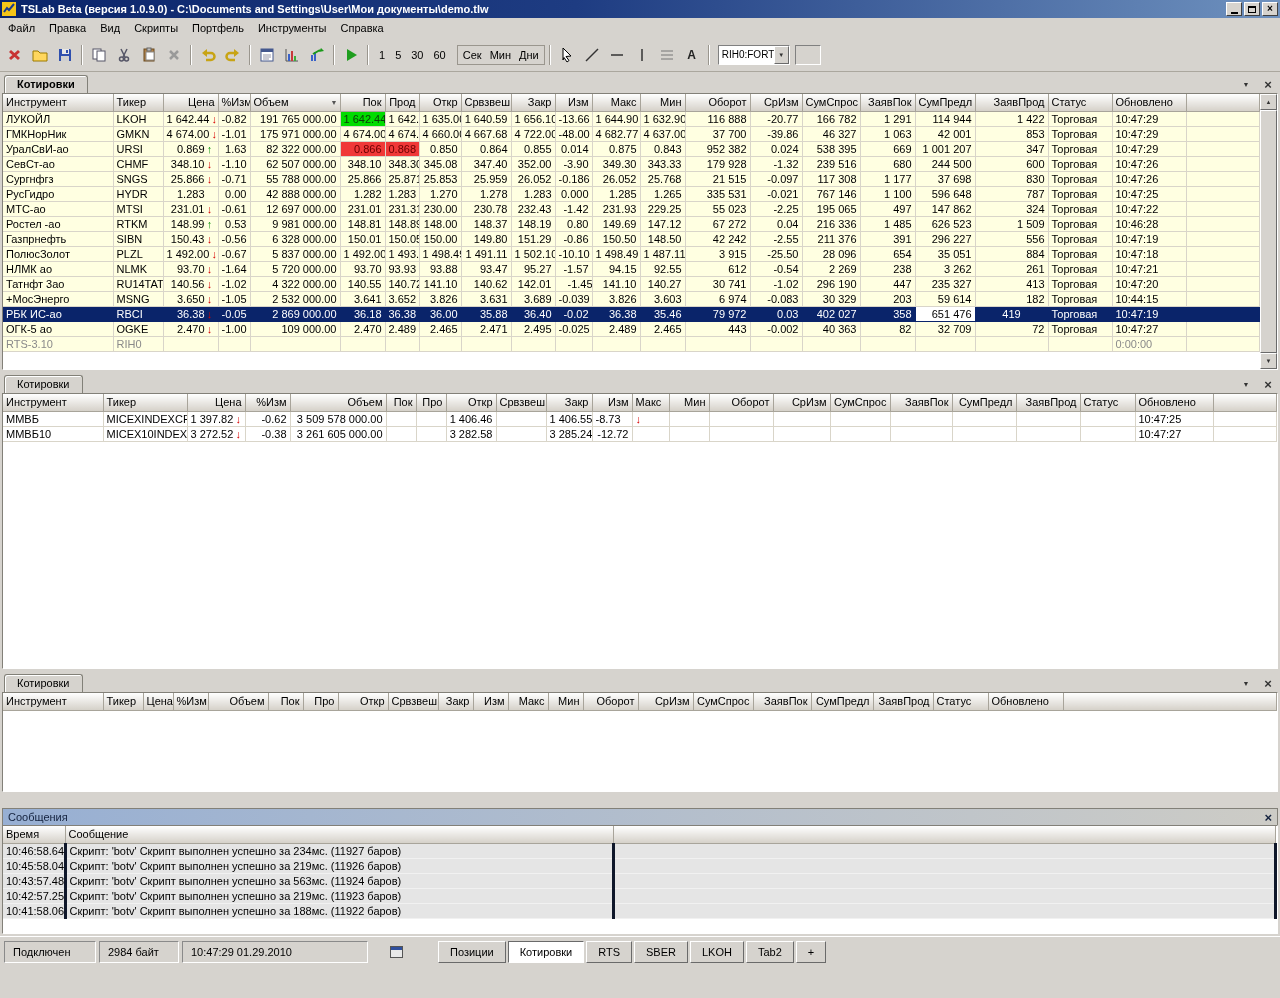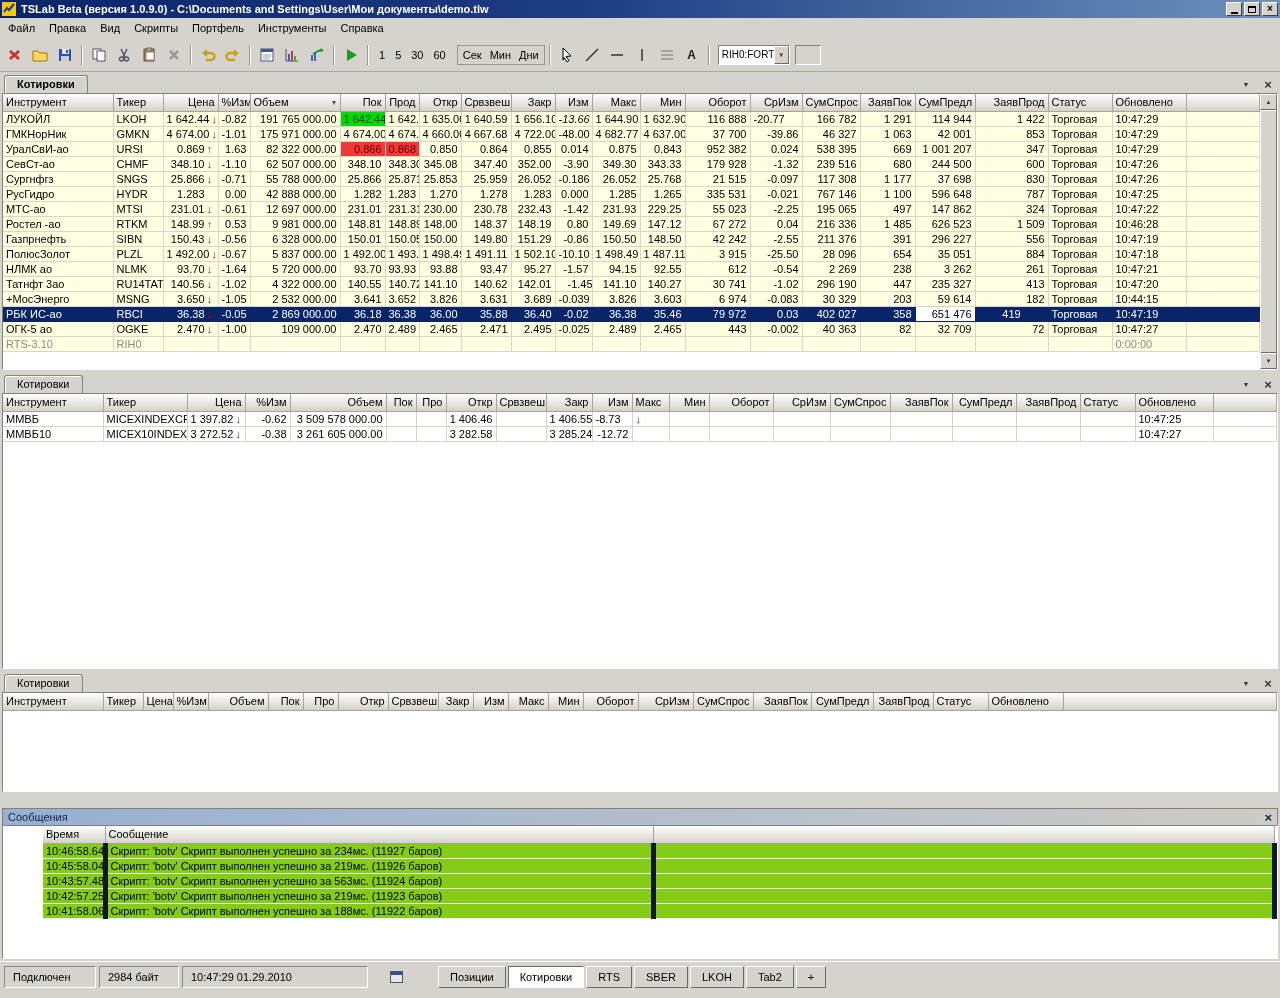--- a/index.html
+++ b/index.html
@@ -78,21 +78,21 @@
   table.grid { border-collapse:collapse; table-layout:fixed; width:100%; }
   .grid th, .grid td { white-space:nowrap; overflow:hidden; padding:0 3px; }
   .grid thead th {
     height:17px; font-weight:normal; text-align:left; position:relative;
     background:linear-gradient(#FFFFFF,#D5D1C9);
     border-right:1px solid #A8A49A; border-bottom:1px solid #A8A49A;
   }
   .grid tbody td { height:15px; border-right:1px solid #D9D5C9; border-bottom:1px solid #D9D5C9; }
   .cream tbody td { background:#FFFFE1; }
   .white tbody td { background:#FFF; }
-  .msg tbody td { background:#84cc16; border-right:5px solid #0f172a; border-bottom:1px solid #F1F1F1; }
+  .msg tbody td { background:#e5e5e5; border-right:3px solid #0f172a; border-bottom:1px solid #F1F1F1; }
   tr.selected td { background:#0A246A !important; color:#fff; border-color:#0A246A !important; }
   tr.selected td.flash { background:#FFF !important; color:#000; }
   td.hl-green { background:#00DC00 !important; color:#0A3A0A; }
   td.hl-red { background:#F03838 !important; color:#6A0000; }
   td.cell-arrow-down { color:#D80000; font-weight:bold; }
   tr.dim td { color:#8A8A8A; }
   .arr { display:inline-block; width:10px; font-weight:bold; text-align:center; }
   .arr-down { color:#D80000; }
   .arr-up { color:#009000; }
   .sort-glyph { position:absolute; right:2px; top:5px; font-size:7px; color:#555; }
@@ -104,22 +104,22 @@
     display:flex; align-items:center; justify-content:center; }
   .scroll-thumb { flex:1; background:#D6D3CE; border:1px solid; border-color:#fff #6A6A6A #6A6A6A #fff; }
   
   .messages { margin-top:16px; }
   .msg-title {
     height:17px; display:flex; align-items:center; padding:0 5px;
     background:linear-gradient(to right,#97AFD3,#CDCCC6);
     border:1px solid #828078; border-bottom:none; color:#14223E;
   }
   .msg-title .spacer { flex:1; }
-  .msg-body { height:134px; background:#fff; overflow:hidden;
-    border:1px solid; border-color:#828078 #fff #fff #828078;padding-left:40px; }
+  .msg-body { height:109px; background:#fff; overflow:hidden;
+    border:1px solid; border-color:#828078 #fff #fff #828078; }
   
   .statusbar { height:30px; display:flex; align-items:center; padding:0 4px; gap:3px;
     border-top:1px solid #fff; }
   .sb-cell { height:22px; line-height:20px; padding:0 8px;
     border:1px solid; border-color:#8A8A8A #FFF #FFF #8A8A8A; }
   .sb-conn { width:92px; }
   .sb-bytes { width:80px; }
   .sb-time { width:186px; }
   .sb-iconbox { width:22px; height:22px; display:flex; align-items:center; justify-content:center; margin-left:14px; }
   .sb-tabs { display:flex; gap:2px; margin-left:28px; }
@@ -363,25 +363,25 @@
               <td style="text-align: left;"><span>ЛУКОЙЛ</span></td>
               <td style="text-align: left;"><span>LKOH</span></td>
               <td style="text-align: right;"><span>1 642.44</span><span class="arr arr-down">↓</span></td>
               <td style="text-align: right;"><span>-0.82</span></td>
               <td style="text-align: right;"><span>191 765 000.00</span></td>
               <td class="hl-green" style="text-align: right;"><span>1 642.44</span></td>
               <td style="text-align: right;"><span>1 642.51</span></td>
               <td style="text-align: right;"><span>1 635.00</span></td>
               <td style="text-align: right;"><span>1 640.59</span></td>
               <td style="text-align: right;"><span>1 656.10</span></td>
-              <td style="text-align: right; font-style: italic;"><span>-13.66</span></td>
+              <td style="text-align: right;"><span>-13.66</span></td>
               <td style="text-align: right;"><span>1 644.90</span></td>
               <td style="text-align: right;"><span>1 632.90</span></td>
               <td style="text-align: right;"><span>116 888</span></td>
-              <td style=""><span>-20.77</span></td>
+              <td style="text-align: right;"><span>-20.77</span></td>
               <td style="text-align: right;"><span>166 782</span></td>
               <td style="text-align: right;"><span>1 291</span></td>
               <td style="text-align: right;"><span>114 944</span></td>
               <td style="text-align: right;"><span>1 422</span></td>
               <td style="text-align: left;"><span>Торговая</span></td>
               <td style="text-align: left;"><span>10:47:29</span></td>
               <td></td>
             </tr>
             <tr>
               <td style="text-align: left;"><span>ГМКНорНик</span></td>

